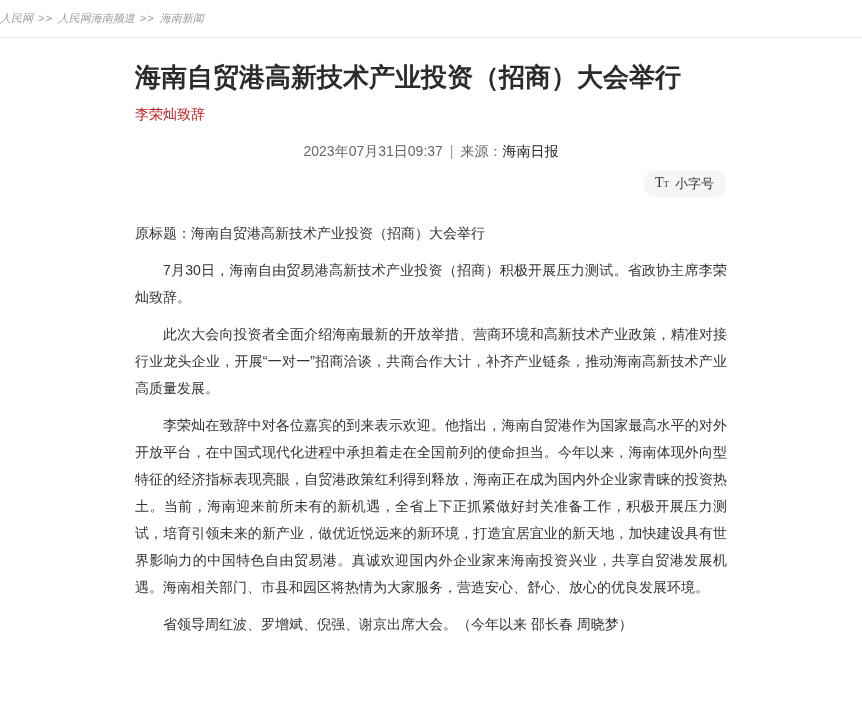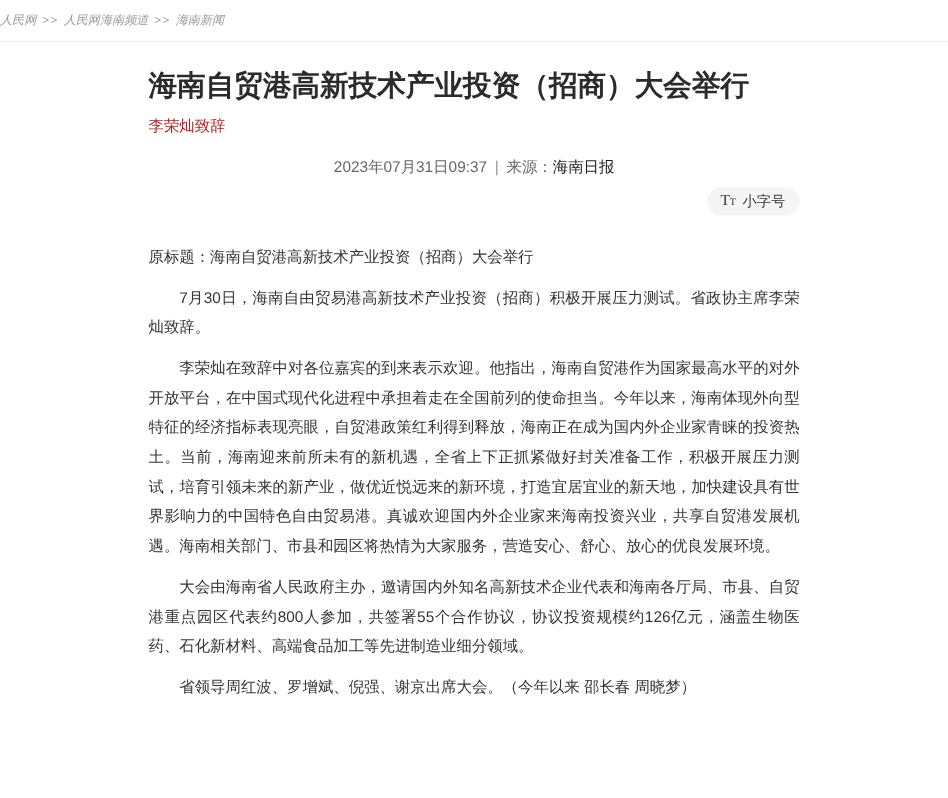--- a/index.html
+++ b/index.html
@@ -105,18 +105,18 @@
           <span class="t-big">T</span>
           <span class="t-small">T</span>
         </span>
       <span>小字号</span>
     </button>
   </div>
 
   <div class="content">
     <p class="no-indent">原标题：海南自贸港高新技术产业投资（招商）大会举行</p>
     <p>7月30日，海南自由贸易港高新技术产业投资（招商）积极开展压力测试。省政协主席李荣灿致辞。</p>
+    <p>此次大会向投资者全面介绍海南最新的开放举措、营商环境和高新技术产业政策，精准对接行业龙头企业，开展“一对一”招商洽谈，共商合作大计，补齐产业链条，推动海南高新技术产业高质量发展。</p>
     <p>李荣灿在致辞中对各位嘉宾的到来表示欢迎。他指出，海南自贸港作为国家最高水平的对外开放平台，在中国式现代化进程中承担着走在全国前列的使命担当。今年以来，海南体现外向型特征的经济指标表现亮眼，自贸港政策红利得到释放，海南正在成为国内外企业家青睐的投资热土。当前，海南迎来前所未有的新机遇，全省上下正抓紧做好封关准备工作，积极开展压力测试，培育引领未来的新产业，做优近悦远来的新环境，打造宜居宜业的新天地，加快建设具有世界影响力的中国特色自由贸易港。真诚欢迎国内外企业家来海南投资兴业，共享自贸港发展机遇。海南相关部门、市县和园区将热情为大家服务，营造安心、舒心、放心的优良发展环境。</p>
-    <p>大会由海南省人民政府主办，邀请国内外知名高新技术企业代表和海南各厅局、市县、自贸港重点园区代表约800人参加，共签署55个合作协议，协议投资规模约126亿元，涵盖生物医药、石化新材料、高端食品加工等先进制造业细分领域。</p>
     <p>省领导周红波、罗增斌、倪强、谢京出席大会。（今年以来 邵长春 周晓梦）</p>
   </div>
 
 </main>
 
 </body></html>

